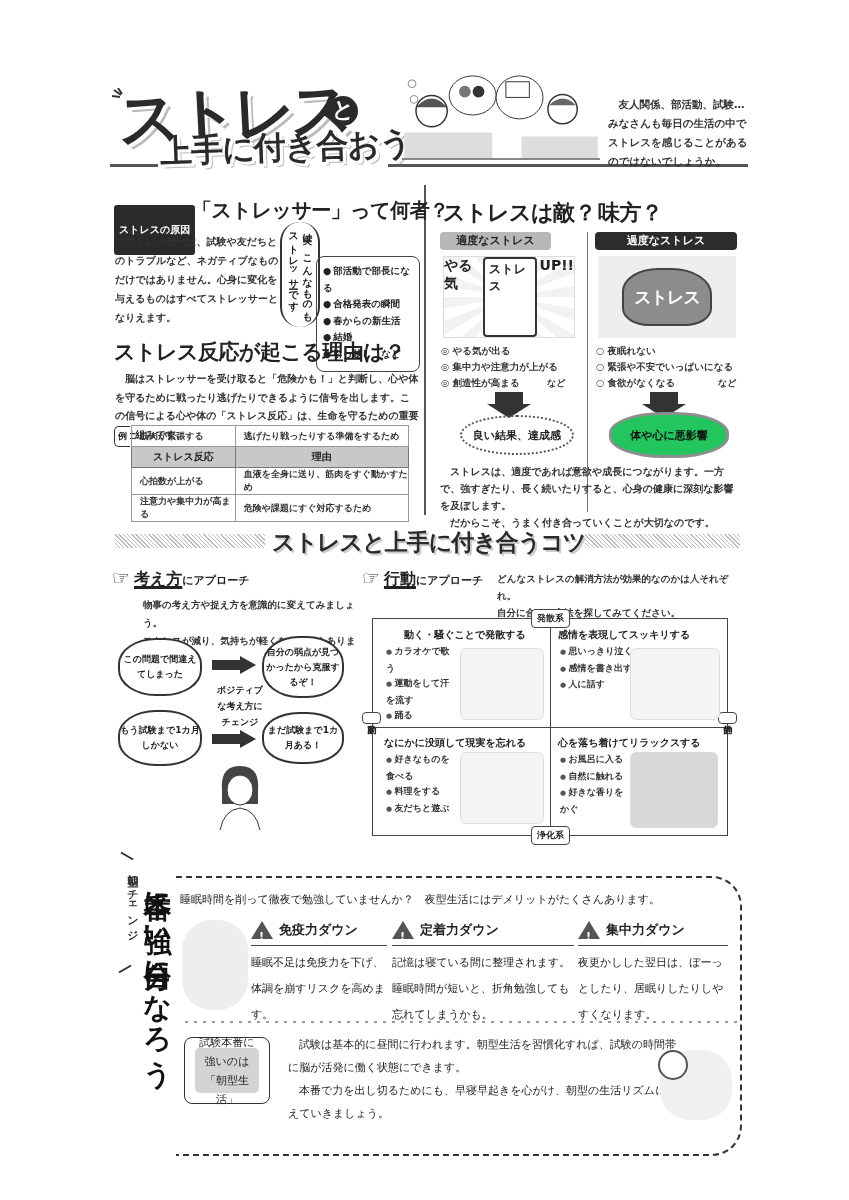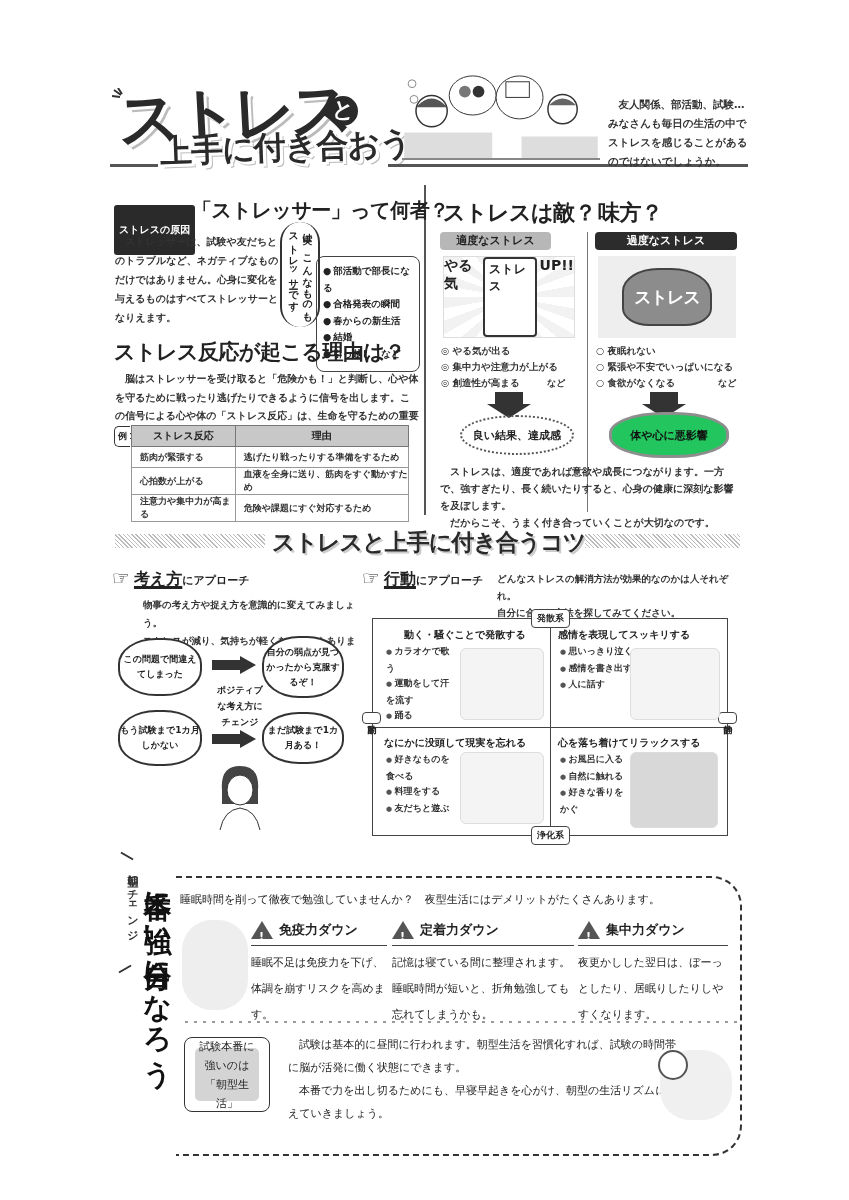--- a/index.html
+++ b/index.html
@@ -127,21 +127,21 @@
   .bb-intro { left: 180px; top: 891px; width: 560px; font-size: 11px; line-height: 18px; color: #222; }
   .warn-icon { display:inline-block; width:0; height:0; border-left: 11px solid transparent; border-right: 11px solid transparent; border-bottom: 18px solid #555; position:relative; vertical-align: middle; }
   .warn-icon::after { content:"!"; position:absolute; left:-3px; top:3px; color:#fff; font-size:11px; font-weight:bold; }
   .down-col { font-size: 11px; line-height: 26px; color: #222; }
   .down-h { font-size: 13px; font-weight: bold; border-bottom: 1px solid #444; padding-bottom: 2px; margin-bottom: 4px; display:flex; align-items:center; gap: 6px; }
   .dc1 { left: 251px; top: 917px; width: 136px; }
   .dc2 { left: 392px; top: 917px; width: 182px; }
   .dc3 { left: 578px; top: 917px; width: 150px; }
   .sleepy { left: 182px; top: 920px; width: 66px; height: 90px; border-radius: 30px; background: #eee; }
   .dot-line { left: 182px; top: 1020px; width: 555px; height: 4px; background: radial-gradient(circle, #999 1.2px, transparent 1.4px) 0 0 / 9px 4px; }
-  .morning-box { left: 184px; top: 1037px; width: 86px; height: 75px; border: 1.5px solid #333; border-radius: 8px; padding: 10px; }
+  .morning-box { left: 184px; top: 1037px; width: 86px; height: 67px; border: 1.5px solid #333; border-radius: 8px; padding: 10px; }
   .morning-inner { width: 100%; height: 100%; background: #d4d4d4; border-radius: 5px; font-size: 11px; line-height: 19px; text-align: center; display:flex; align-items:center; justify-content:center; color: #222; }
   .morning-body { left: 288px; top: 1033px; width: 390px; font-size: 11px; line-height: 23px; color: #222; }
   .morning-body p { text-indent: 1em; }
   .sun-guy { left: 660px; top: 1050px; width: 72px; height: 70px; border-radius: 30px; background:#f0f0f0; }
   .sun { left: 658px; top: 1050px; width: 30px; height: 30px; border: 2px solid #555; border-radius: 50%; background: #fff; }
 </style>
 </head>
 <body>
 
 <svg class="abs spark" viewBox="0 0 20 14">
@@ -184,26 +184,26 @@
   <li>結婚</li>
   <li>引っ越し　など</li>
 </ul>
 
 <div class="abs sec-h reason-title">ストレス反応が起こる理由は？</div>
 <div class="abs reason-body">脳はストレッサーを受け取ると「危険かも！」と判断し、心や体を守るために戦ったり逃げたりできるように信号を出します。この信号による心や体の「ストレス反応」は、生命を守るための重要な仕組みです。</div>
 <div class="abs rei">例</div>
 <table class="abs reaction">
   <tbody>
       <tr>
+    <td>筋肉が緊張する</td>
+    <td>逃げたり戦ったりする準備をするため</td>
+  </tr>
+  <tr>
     <th>ストレス反応</th>
     <th>理由</th>
-  </tr>
-  <tr>
-    <td>筋肉が緊張する</td>
-    <td>逃げたり戦ったりする準備をするため</td>
   </tr>
   <tr>
     <td>心拍数が上がる</td>
     <td>血液を全身に送り、筋肉をすぐ動かすため</td>
   </tr>
   <tr>
     <td>注意力や集中力が高まる</td>
     <td>危険や課題にすぐ対応するため</td>
   </tr>
 </tbody>

